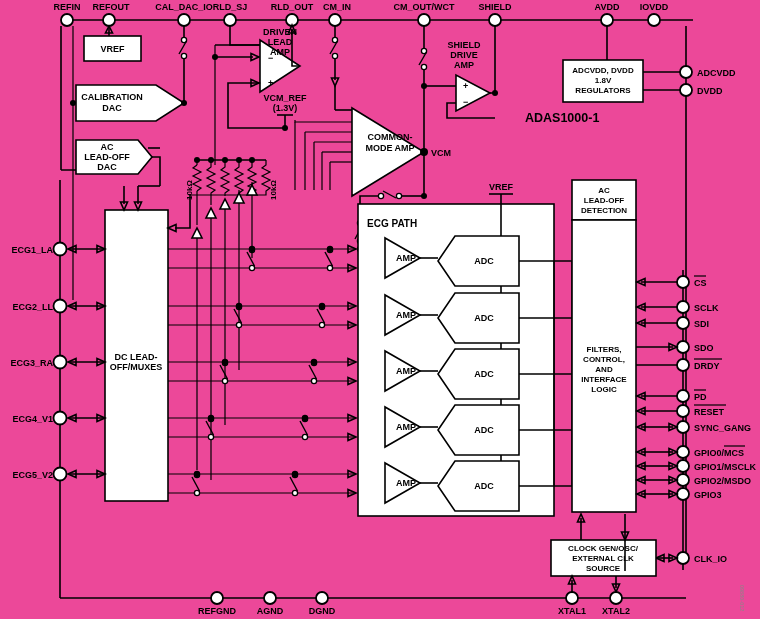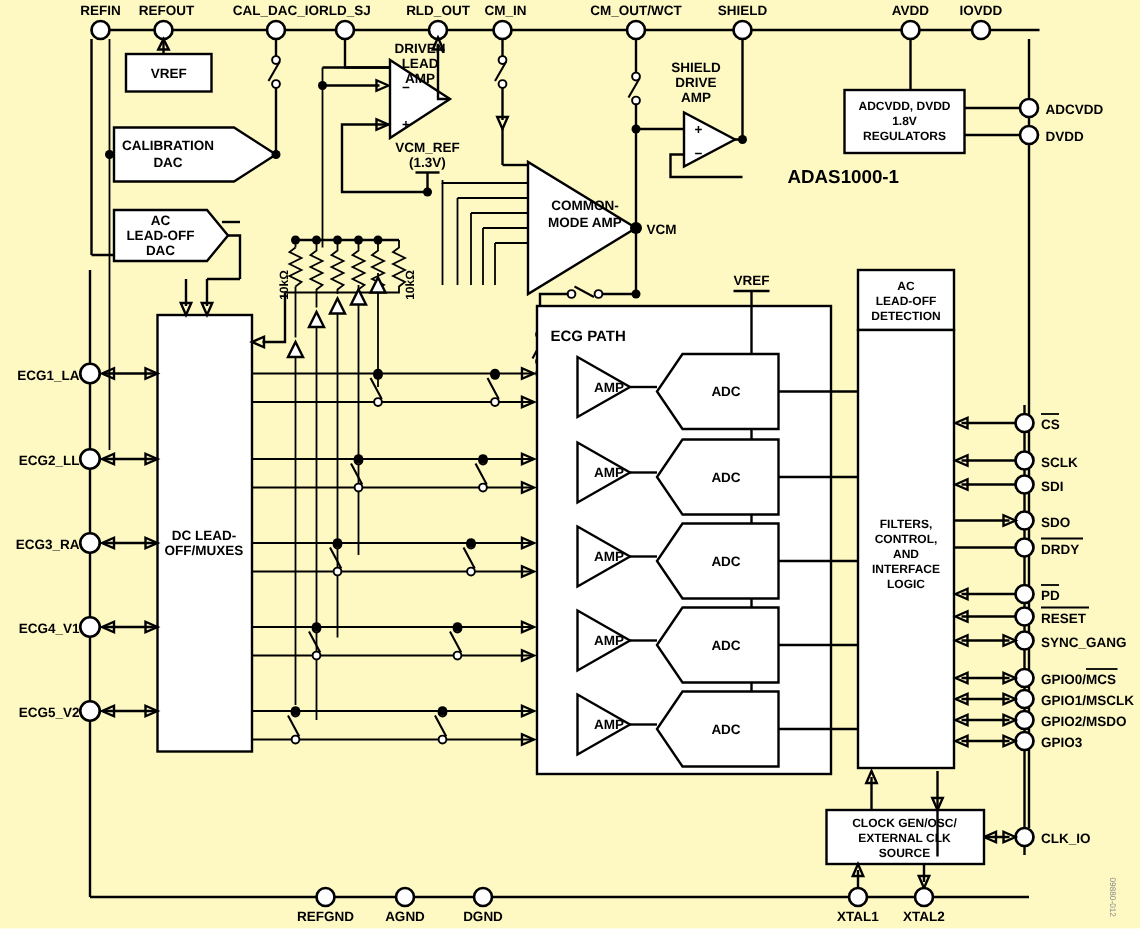--- a/index.html
+++ b/index.html
@@ -1,17 +1,17 @@
 <!DOCTYPE html>
 <html><head>
 <meta charset="utf-8">
 <style>
   html,body{margin:0;padding:0;background:#fff;}
   body{width:760px;height:619px;font-family:"Liberation Sans",sans-serif;overflow:hidden;}
-  #stage{position:relative;width:760px;height:619px;background:#fef9c3;}
+  #stage{position:relative;width:760px;height:619px;background:#ec4899;}
   svg{position:absolute;top:0;left:0;}
   .ln{stroke:#000;stroke-width:1.6;fill:none;}
   .lnt{stroke:#000;stroke-width:1.2;fill:none;}
   .bx{stroke:#000;stroke-width:1.6;fill:#fff;}
   .pin{stroke:#000;stroke-width:1.8;fill:#fff;}
   .dot{fill:#000;}
   .sw{stroke:#000;stroke-width:1.4;fill:none;}
   .swo{stroke:#000;stroke-width:1.3;fill:#fff;}
   .tx{font-family:"Liberation Sans",sans-serif;font-size:9px;font-weight:bold;fill:#000;}
   .tx8{font-family:"Liberation Sans",sans-serif;font-size:8px;font-weight:bold;fill:#000;}

